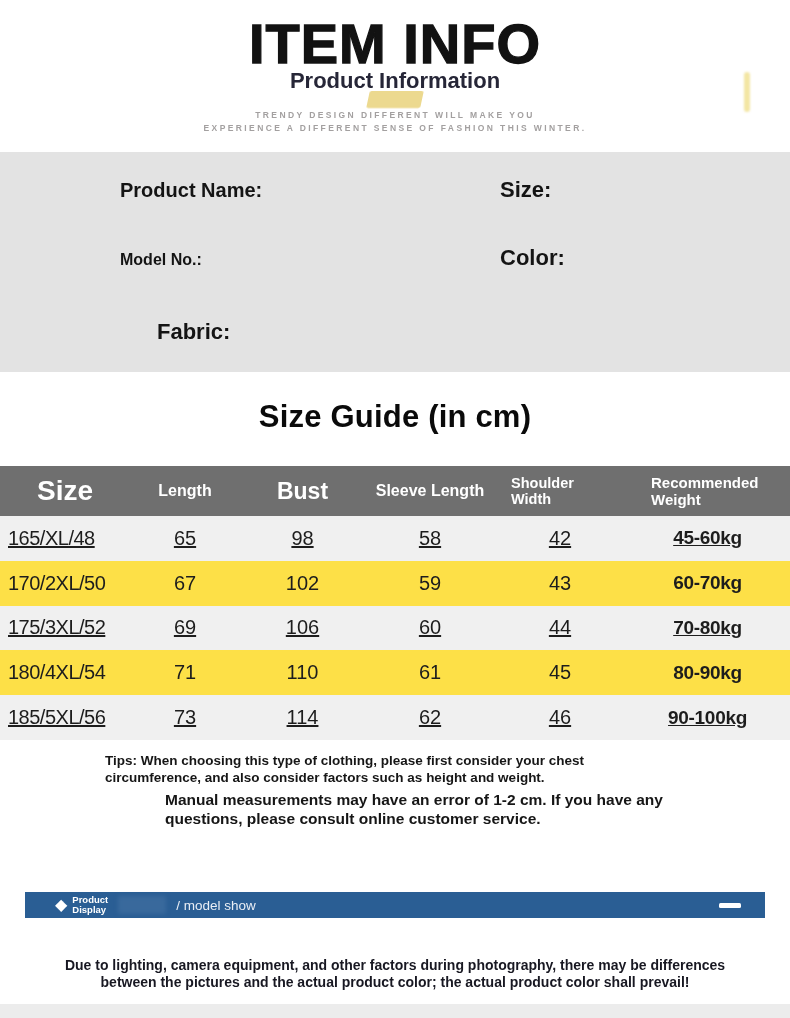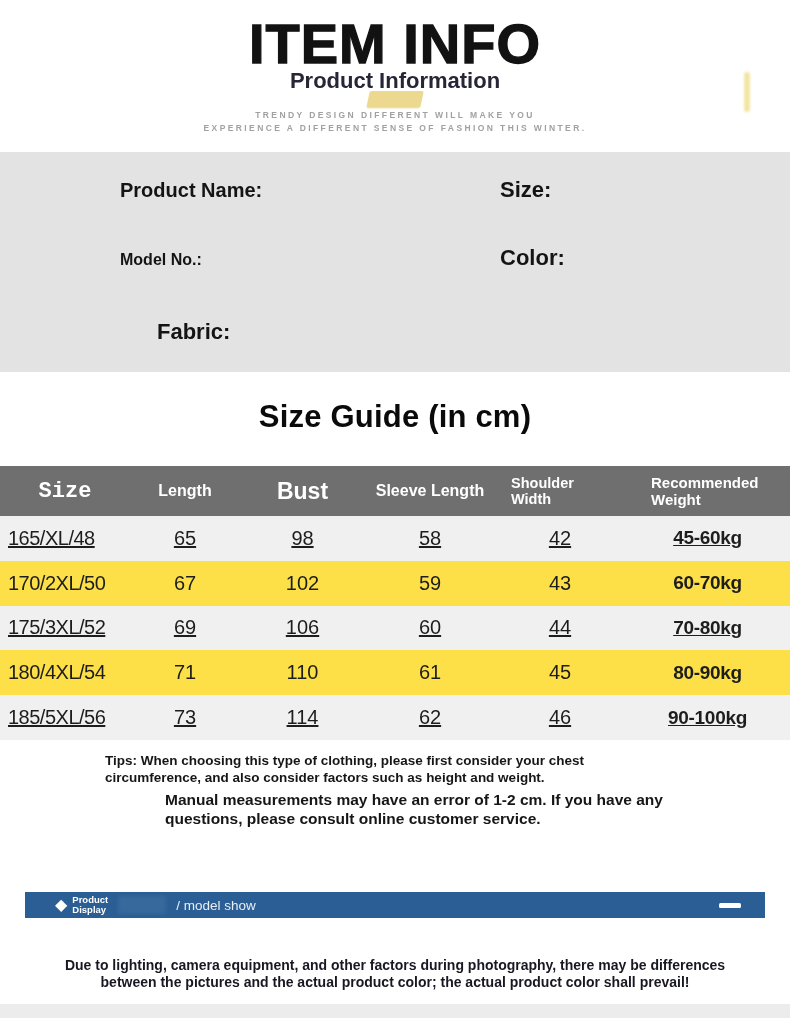--- a/index.html
+++ b/index.html
@@ -48,21 +48,21 @@
   .lbl-fabric       { left:120px; top:167px; font-size:22px;margin-left:37px; }
 
   
   .size-guide-title {
     position:absolute; top:399px; left:0; width:790px; text-align:center;
     font-size:31px; font-weight:bold; color:#0a0a0a; letter-spacing:0.2px;
   }
   .size-table { position:absolute; top:466px; left:0; width:790px; }
   .thead { display:flex; width:790px; height:50px; background:#6f6f6f; color:#fff; align-items:center; }
   .th { display:flex; align-items:center; font-weight:bold; height:100%; }
-  .th-size   { width:130px; justify-content:center; font-size:22px;font-family:Liberation Mono, monospace; }
+  .th-size   { width:130px; justify-content:center; font-size:28px; }
   .th-length { width:110px; justify-content:center; font-size:16px; }
   .th-bust   { width:125px; justify-content:center; font-size:23px; }
   .th-sleeve { width:130px; justify-content:center; font-size:16px; }
   .th-shoulder { width:130px; padding-left:16px; font-size:14.5px; line-height:16px; }
   .th-shoulder span { display:block; width:72px; }
   .th-weight { width:165px; padding-left:26px; font-size:15px; line-height:17px; }
   .th-weight span { display:block; width:104px; }
   .trow { display:flex; width:790px; height:44.8px; align-items:center; color:#1d1d1d; }
   .trow.odd  { background:#f0f0f0;text-decoration:underline; }
   .trow.even { background:#fde047; }

